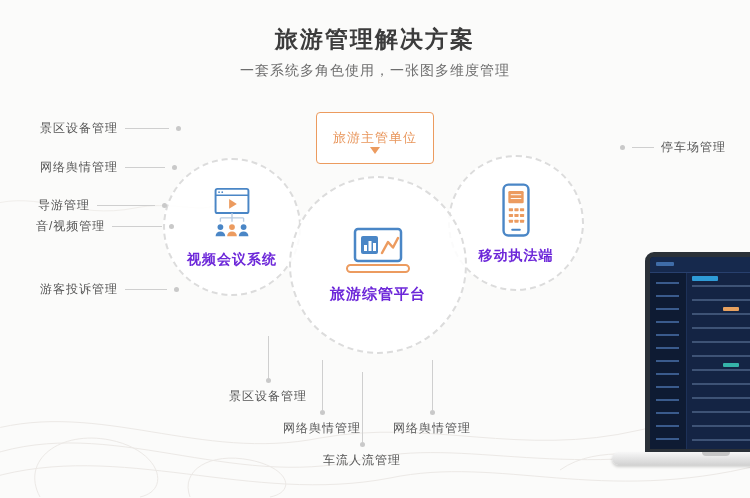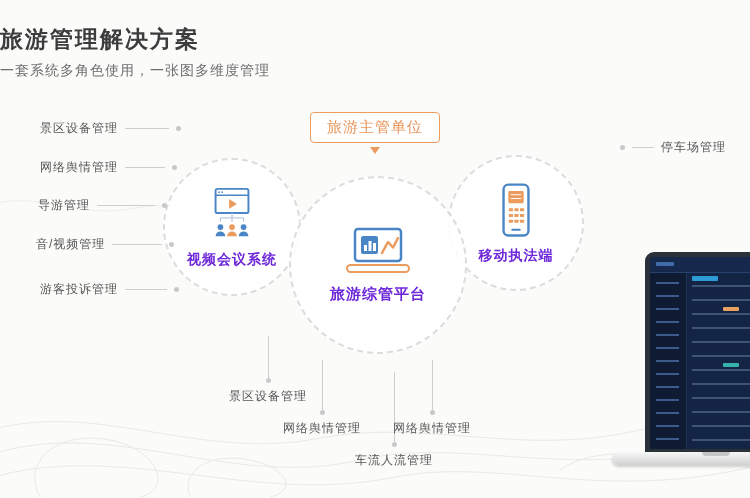--- a/index.html
+++ b/index.html
@@ -4,32 +4,32 @@
 <style>
   html,body{margin:0;padding:0;background:#fff;}
   .stage{
     position:relative;width:750px;height:498px;margin:0 auto;
     background:#fbfbfa;overflow:hidden;
     font-family:"Liberation Sans","DejaVu Sans",sans-serif;
   }
   .contours{position:absolute;left:0;top:0;width:750px;height:498px;pointer-events:none;}
 
   .title{
-    position:absolute;top:24px;left:0;width:100%;margin:0;text-align:left;
+    position:absolute;top:24px;left:0;width:100%;margin:0;text-align:center;
     font-size:23px;font-weight:bold;color:#3c3c3c;letter-spacing:2px;
   }
   .subtitle{
-    position:absolute;top:62px;left:0;width:100%;text-align:left;
+    position:absolute;top:62px;left:0;width:100%;text-align:center;
     font-size:14px;color:#6e6e6e;letter-spacing:1px;
   }
 
   .badge{
     position:absolute;top:112px;left:50%;transform:translateX(-50%);
-    padding:5px 16px;border:1px solid #EC9B5F;border-radius:4px;
-    color:#E8955A;font-size:15px;background:#fff;letter-spacing:1px;white-space:nowrap;
+    padding:16px 16px;border:1px solid #EC9B5F;border-radius:4px;
+    color:#E8955A;font-size:13px;background:#fff;letter-spacing:1px;white-space:nowrap;
   }
   .badge-arrow{
     position:absolute;top:147px;left:50%;transform:translateX(-50%);
     width:0;height:0;border-left:5px solid transparent;border-right:5px solid transparent;
     border-top:7px solid #EC9B5F;
   }
 
   .ring{
     position:absolute;border:2px dashed #dcdcdc;border-radius:50%;
     background:rgba(255,255,255,.88);box-sizing:border-box;
@@ -169,21 +169,21 @@
   <div class="side-item" style="left:40px;top:159px">
     <span class="side-label">网络舆情管理</span>
     <span class="line-h" style="width:40px"></span>
     <span class="dot"></span>
   </div>
   <div class="side-item" style="left:38px;top:197px">
     <span class="side-label">导游管理</span>
     <span class="line-h" style="width:58px"></span>
     <span class="dot"></span>
   </div>
-  <div class="side-item" style="left:36px;top:236px">
+  <div class="side-item" style="left:36px;top:218px">
     <span class="side-label">音/视频管理</span>
     <span class="line-h" style="width:50px"></span>
     <span class="dot"></span>
   </div>
   <div class="side-item" style="left:40px;top:281px">
     <span class="side-label">游客投诉管理</span>
     <span class="line-h" style="width:42px"></span>
     <span class="dot"></span>
   </div>
 
@@ -196,21 +196,21 @@
   <div class="bottom-item" style="left:268px;top:336px">
     <span class="line-v" style="height:42px"></span>
     <span class="dot"></span>
     <span class="bottom-label">景区设备管理</span>
   </div>
   <div class="bottom-item" style="left:322px;top:360px">
     <span class="line-v" style="height:50px"></span>
     <span class="dot"></span>
     <span class="bottom-label">网络舆情管理</span>
   </div>
-  <div class="bottom-item" style="left:394px;top:372px">
+  <div class="bottom-item" style="left:362px;top:372px">
     <span class="line-v" style="height:70px"></span>
     <span class="dot"></span>
     <span class="bottom-label">车流人流管理</span>
   </div>
   <div class="bottom-item" style="left:432px;top:360px">
     <span class="line-v" style="height:50px"></span>
     <span class="dot"></span>
     <span class="bottom-label">网络舆情管理</span>
   </div>
 

